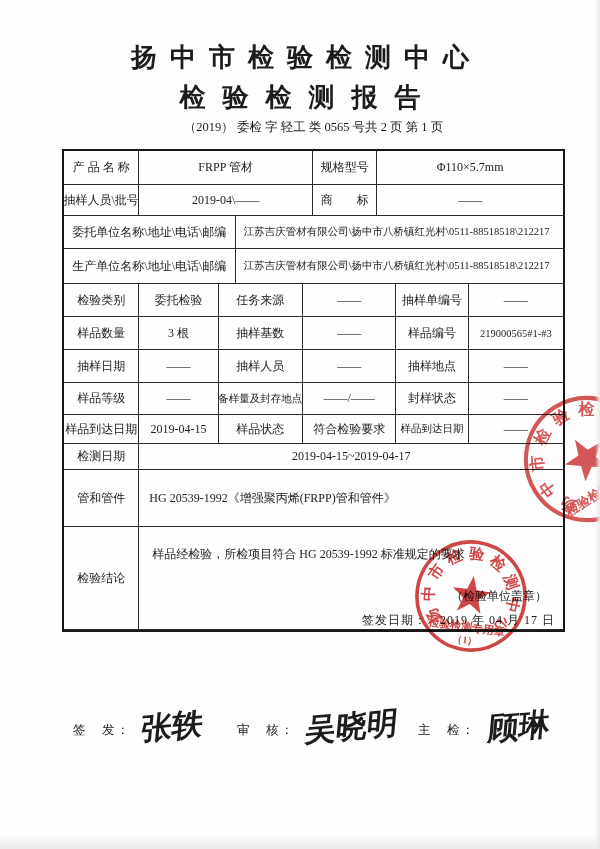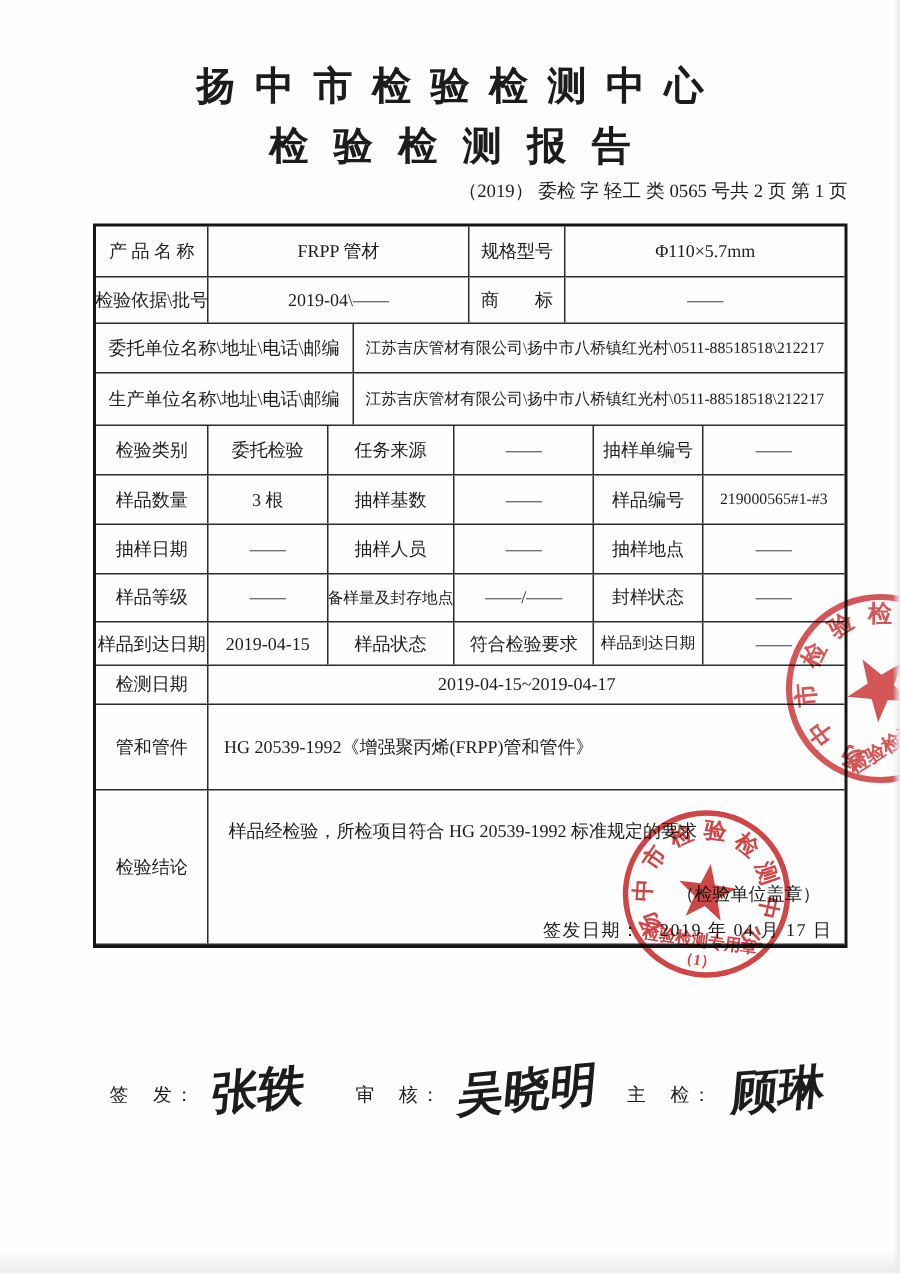--- a/index.html
+++ b/index.html
@@ -11,21 +11,21 @@
   
   .org-title{
     position:absolute; top:40px; left:0; width:100%; text-align:center;
     font-size:26px; font-weight:bold; letter-spacing:13px; text-indent:13px;
   }
   .report-title{
     position:absolute; top:80px; left:0; width:100%; text-align:center;
     font-size:26px; font-weight:bold; letter-spacing:17px; text-indent:17px;
   }
   .doc-line{position:absolute; top:119px; left:62px; width:503px; display:flex;
-    justify-content:flex-end; font-size:12.5px;}
+    justify-content:center; font-size:12.5px;}
   
   .rtable{
     position:absolute; left:62px; top:149px; width:503px;
     border:2px solid #161616; box-sizing:border-box; background:transparent;
   }
   .trow{display:flex; border-bottom:1px solid #2b2b2b; box-sizing:border-box;}
   .cell{
     border-right:1px solid #2b2b2b; box-sizing:border-box;
     display:flex; align-items:center; justify-content:center;
     font-size:12px; white-space:nowrap; overflow:hidden;
@@ -83,21 +83,21 @@
 
   <div class="rtable">
     <div id="rows-top">
         <div class="trow" style="height: 34px;">
           <div class="cell" style="width: 15.1%;">产 品 名 称</div>
           <div class="cell" style="width: 34.8%;">FRPP 管材</div>
           <div class="cell" style="width: 12.9%;">规格型号</div>
           <div class="cell" style="width: 37.2%;">Φ110×5.7mm</div>
         </div>
         <div class="trow" style="height: 31px;">
-          <div class="cell" style="width: 15.1%;">检验依据\批号</div>
+          <div class="cell" style="width: 15.1%;">抽样人员\批号</div>
           <div class="cell" style="width: 34.8%;">2019-04\——</div>
           <div class="cell" style="width: 12.9%;">商　　标</div>
           <div class="cell" style="width: 37.2%;">——</div>
         </div>
         <div class="trow" style="height: 33px;">
           <div class="cell" style="width: 34.4%;">委托单位名称\地址\电话\邮编</div>
           <div class="cell smallleft" style="width: 65.6%;">江苏吉庆管材有限公司\扬中市八桥镇红光村\0511-88518518\212217</div>
         </div>
         <div class="trow" style="height: 35px;">
           <div class="cell" style="width: 34.4%;">生产单位名称\地址\电话\邮编</div>

